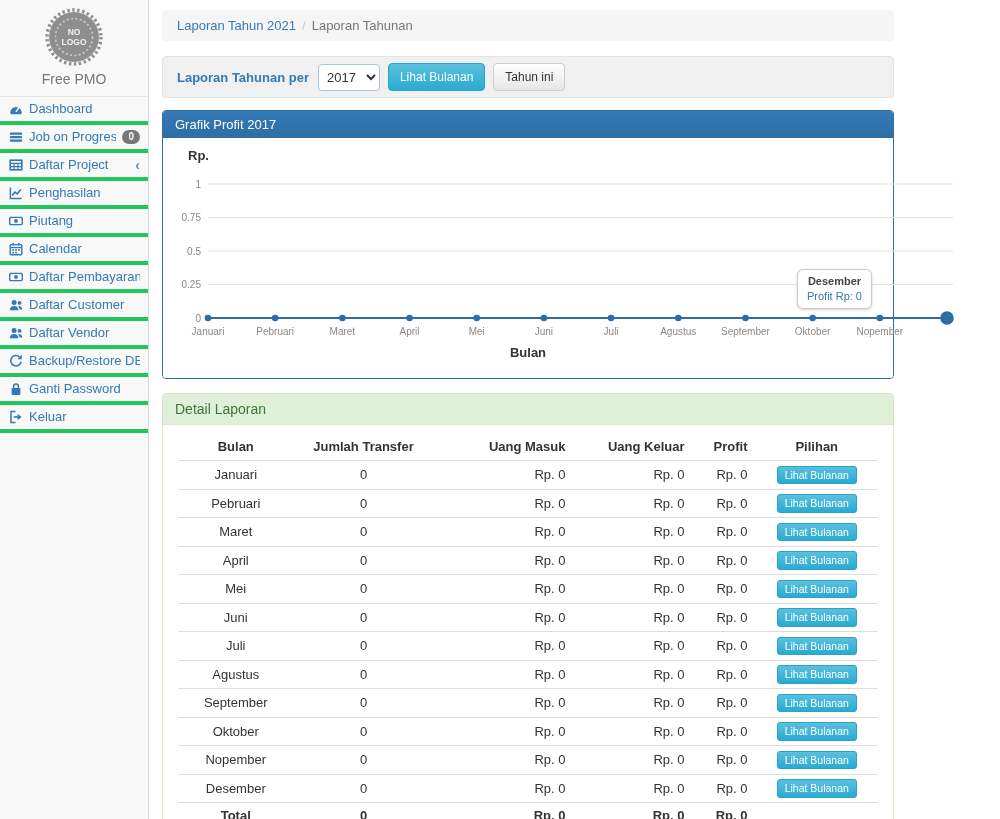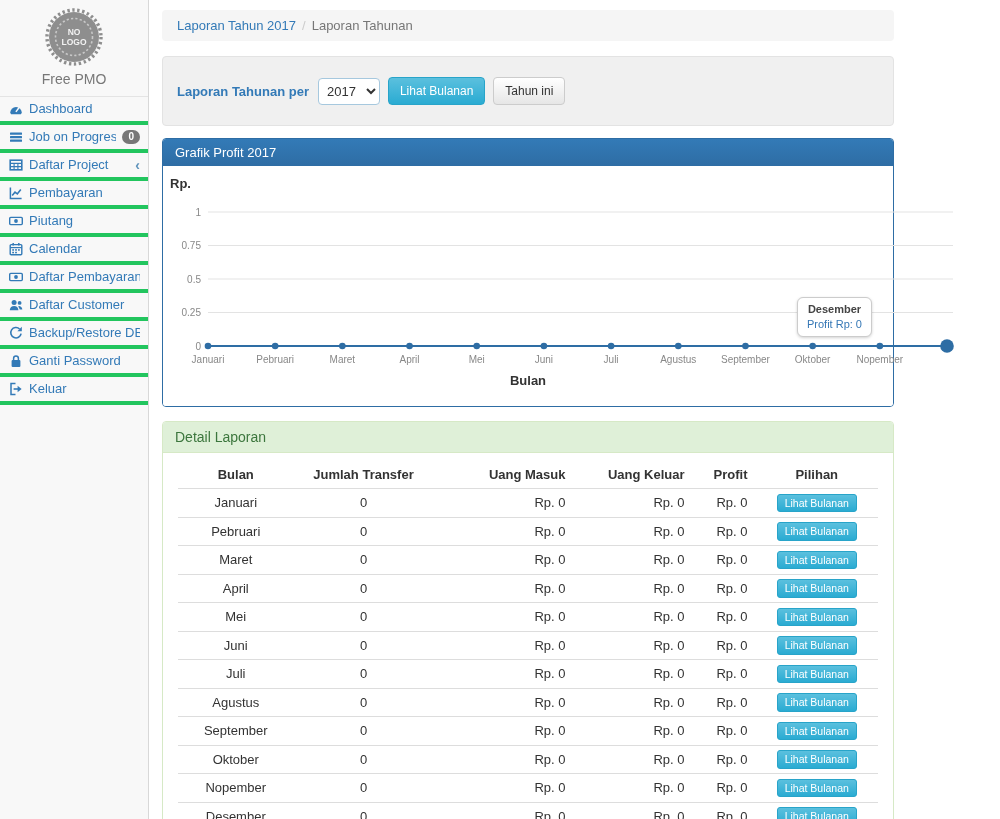--- a/index.html
+++ b/index.html
@@ -22,36 +22,36 @@
   .nav-chevron { color:#5f93bb; font-size:14px; font-weight:bold; line-height:12px; }
 
   
   .main { flex:1; min-width:0; }
   .breadcrumb { margin:10px 14px 0 13px; background:#f5f5f5; border-radius:4px;
     padding:8px 15px; font-size:13px; color:#777; }
   .breadcrumb a { color:#337ab7; text-decoration:none; cursor:pointer; }
   .breadcrumb .sep { margin:0 6px; color:#ccc; }
 
   .filter-bar { margin:15px 14px 0 13px; background:#f0f0f0; border:1px solid #e3e3e3;
-    border-radius:4px; padding:20px 14px; display:flex; align-items:center; gap:8px; }
+    border-radius:4px; padding:6px 14px; display:flex; align-items:center; gap:8px; }
   .filter-label { color:#337ab7; font-weight:bold; font-size:13px; margin-right:1px; }
   .year-select { height:27px; min-width:62px; border:1px solid #a6c8de; border-radius:4px;
     background:#fff; font-size:13px; padding:2px 4px; color:#333; font-family:inherit; }
   .btn { font-size:12px; border-radius:4px; padding:7px 11px; cursor:pointer; line-height:1;
     font-family:inherit; }
   .btn-info { color:#fff; background:linear-gradient(#5bc0de,#2aabd2); border:1px solid #28a4c9; }
   .btn-default { color:#333; background:linear-gradient(#ffffff,#e6e6e6); border:1px solid #ccc; }
 
   
   .panel-primary { margin:12px 14px 0 13px; border:1px solid #2e6da4; border-radius:4px; }
   .panel-primary .panel-heading { background:linear-gradient(#337ab7,#2e6da4); color:#fff;
     padding:6px 12px; font-size:13px; border-radius:3px 3px 0 0; }
   .chart-body { position:relative; height:240px; background:#fff; border-radius:0 0 3px 3px; }
   .chart-svg { position:absolute; left:0; top:0; }
-  .chart-ylabel { position:absolute; top:10px; left:7px; font-size:13px; font-weight:bold; color:#333; }
+  .chart-ylabel { position:absolute; top:10px; left:25px; font-size:13px; font-weight:bold; color:#333; }
   .chart-xlabel { position:absolute; top:207px; left:0; width:100%; text-align:center;
     font-size:13px; font-weight:bold; color:#333; }
   .chart-tooltip { position:absolute; top:131px; right:21px; background:#fff; border:1px solid #ccc;
     border-radius:6px; padding:5px 9px 6px; text-align:center; box-shadow:0 1px 3px rgba(0,0,0,.18); }
   .tt-title { font-weight:bold; color:#444; font-size:11px; }
   .tt-value { color:#3577b5; font-size:11px; margin-top:3px; }
 
   
   .panel-success { margin:14px 14px 0 13px; border:1px solid #d6e9c6; border-radius:4px; background:#fff; }
   .panel-success .panel-heading { background:#dff0d8; color:#3c763d; padding:7px 12px;
@@ -111,21 +111,21 @@
           <span class="nav-label">Daftar Project</span>
           <span class="nav-chevron">‹</span>
         </div>
         <div class="nav-item">
           <span class="nav-icon">
             <svg viewBox="0 0 14 14" fill="none" stroke="#337ab7">
               <path d="M1.4 1.5v11h11.2" stroke-width="1.5"></path>
               <path d="M3.2 9.6l2.8-3.4 2.3 1.8 3.5-4.4" stroke-width="1.6"></path>
             </svg>
           </span>
-          <span class="nav-label">Pembayaran</span>
+          <span class="nav-label">Penghasilan</span>
         </div>
         <div class="nav-item">
           <span class="nav-icon">
             <svg viewBox="0 0 14 14">
               <rect x=".7" y="3.4" width="12.6" height="7.2" rx="1" fill="none" stroke="#337ab7" stroke-width="1.4"></rect>
               <circle cx="7" cy="7" r="1.9" fill="#337ab7"></circle>
             </svg>
           </span>
           <span class="nav-label">Piutang</span>
         </div>
@@ -161,20 +161,31 @@
               <circle cx="5.1" cy="4.4" r="2.5"></circle>
               <path d="M.8 12.2c0-2.6 1.9-4.2 4.3-4.2s4.3 1.6 4.3 4.2z"></path>
               <circle cx="10.6" cy="4.9" r="1.9"></circle>
               <path d="M10.3 8c1.8.3 3 1.7 3 3.6h-2.6a5.9 5.9 0 0 0-1.6-3.2z"></path>
             </svg>
           </span>
           <span class="nav-label">Daftar Customer</span>
         </div>
         <div class="nav-item">
           <span class="nav-icon">
+            <svg viewBox="0 0 14 14" fill="#337ab7">
+              <circle cx="5.1" cy="4.4" r="2.5"></circle>
+              <path d="M.8 12.2c0-2.6 1.9-4.2 4.3-4.2s4.3 1.6 4.3 4.2z"></path>
+              <circle cx="10.6" cy="4.9" r="1.9"></circle>
+              <path d="M10.3 8c1.8.3 3 1.7 3 3.6h-2.6a5.9 5.9 0 0 0-1.6-3.2z"></path>
+            </svg>
+          </span>
+          <span class="nav-label">Daftar Vendor</span>
+        </div>
+        <div class="nav-item">
+          <span class="nav-icon">
             <svg viewBox="0 0 14 14">
               <path d="M12.1 7.6A5.2 5.2 0 1 1 10.6 3" fill="none" stroke="#337ab7" stroke-width="1.6"></path>
               <path d="M12.8.8v4.4H8.4z" fill="#337ab7"></path>
             </svg>
           </span>
           <span class="nav-label">Backup/Restore DB</span>
         </div>
         <div class="nav-item">
           <span class="nav-icon">
             <svg viewBox="0 0 14 14">
@@ -193,21 +204,21 @@
             </svg>
           </span>
           <span class="nav-label">Keluar</span>
         </div>
       </nav>
   </aside>
 
   <div class="main">
 
     <div class="breadcrumb">
-      <a>Laporan Tahun 2017</a><span class="sep">/</span><span>Laporan Tahunan</span>
+      <a>Laporan Tahun 2021</a><span class="sep">/</span><span>Laporan Tahunan</span>
     </div>
 
     <div class="filter-bar">
       <span class="filter-label">Laporan Tahunan per</span>
       <select class="year-select">
         <option>2017</option>
       </select>
       <button class="btn btn-info">Lihat Bulanan</button>
       <button class="btn btn-default">Tahun ini</button>
     </div>

